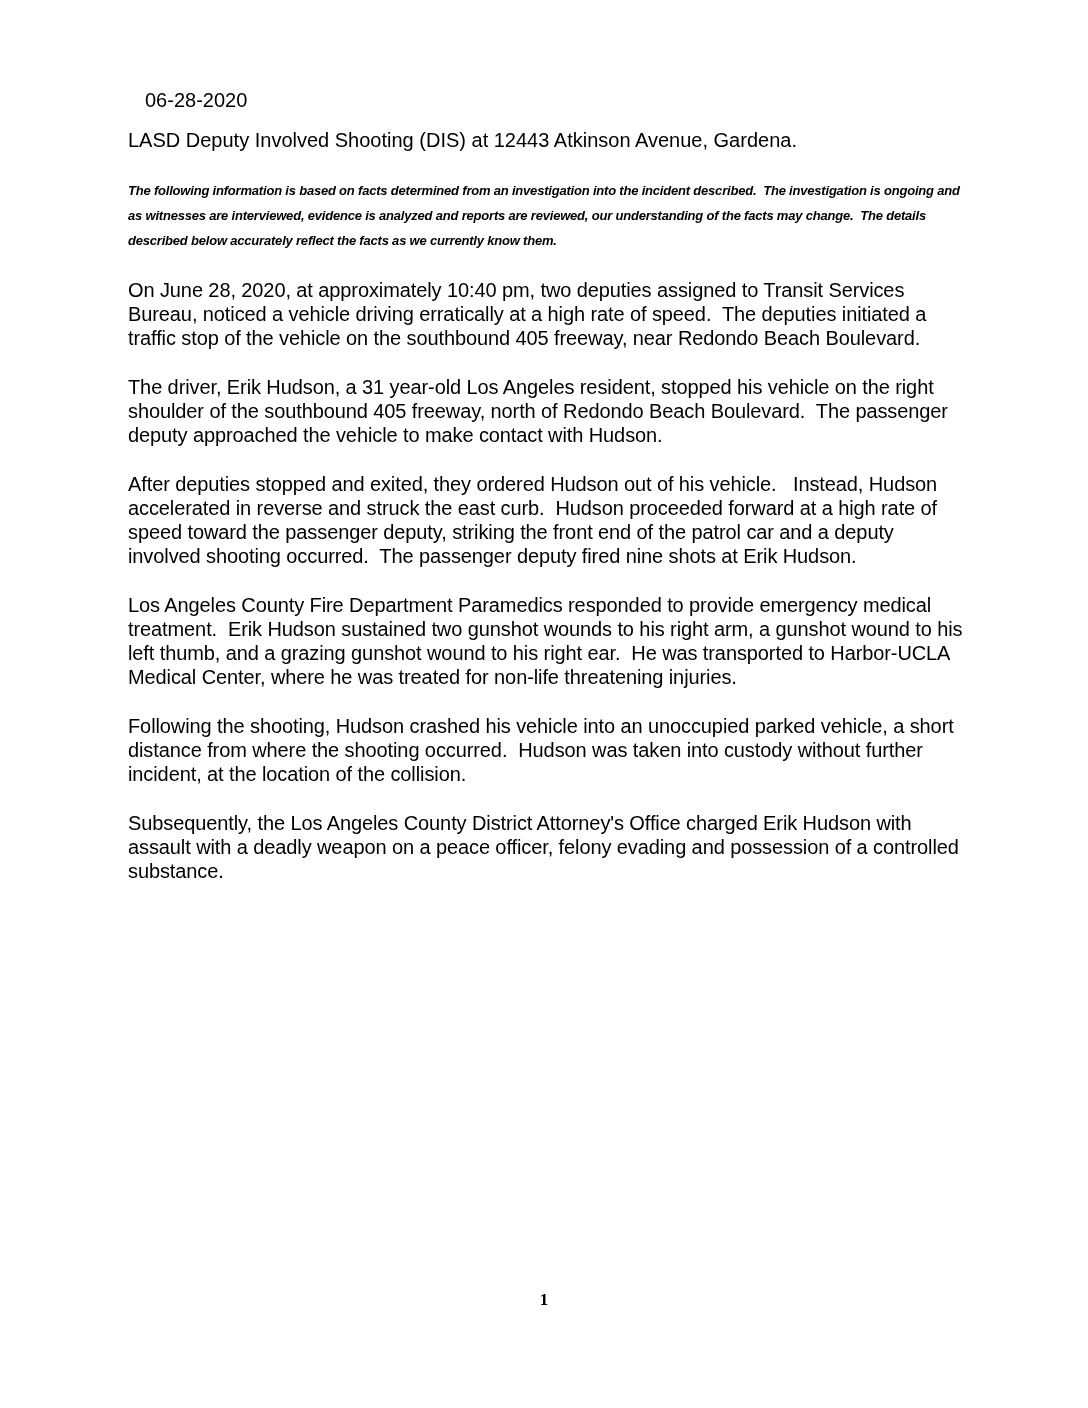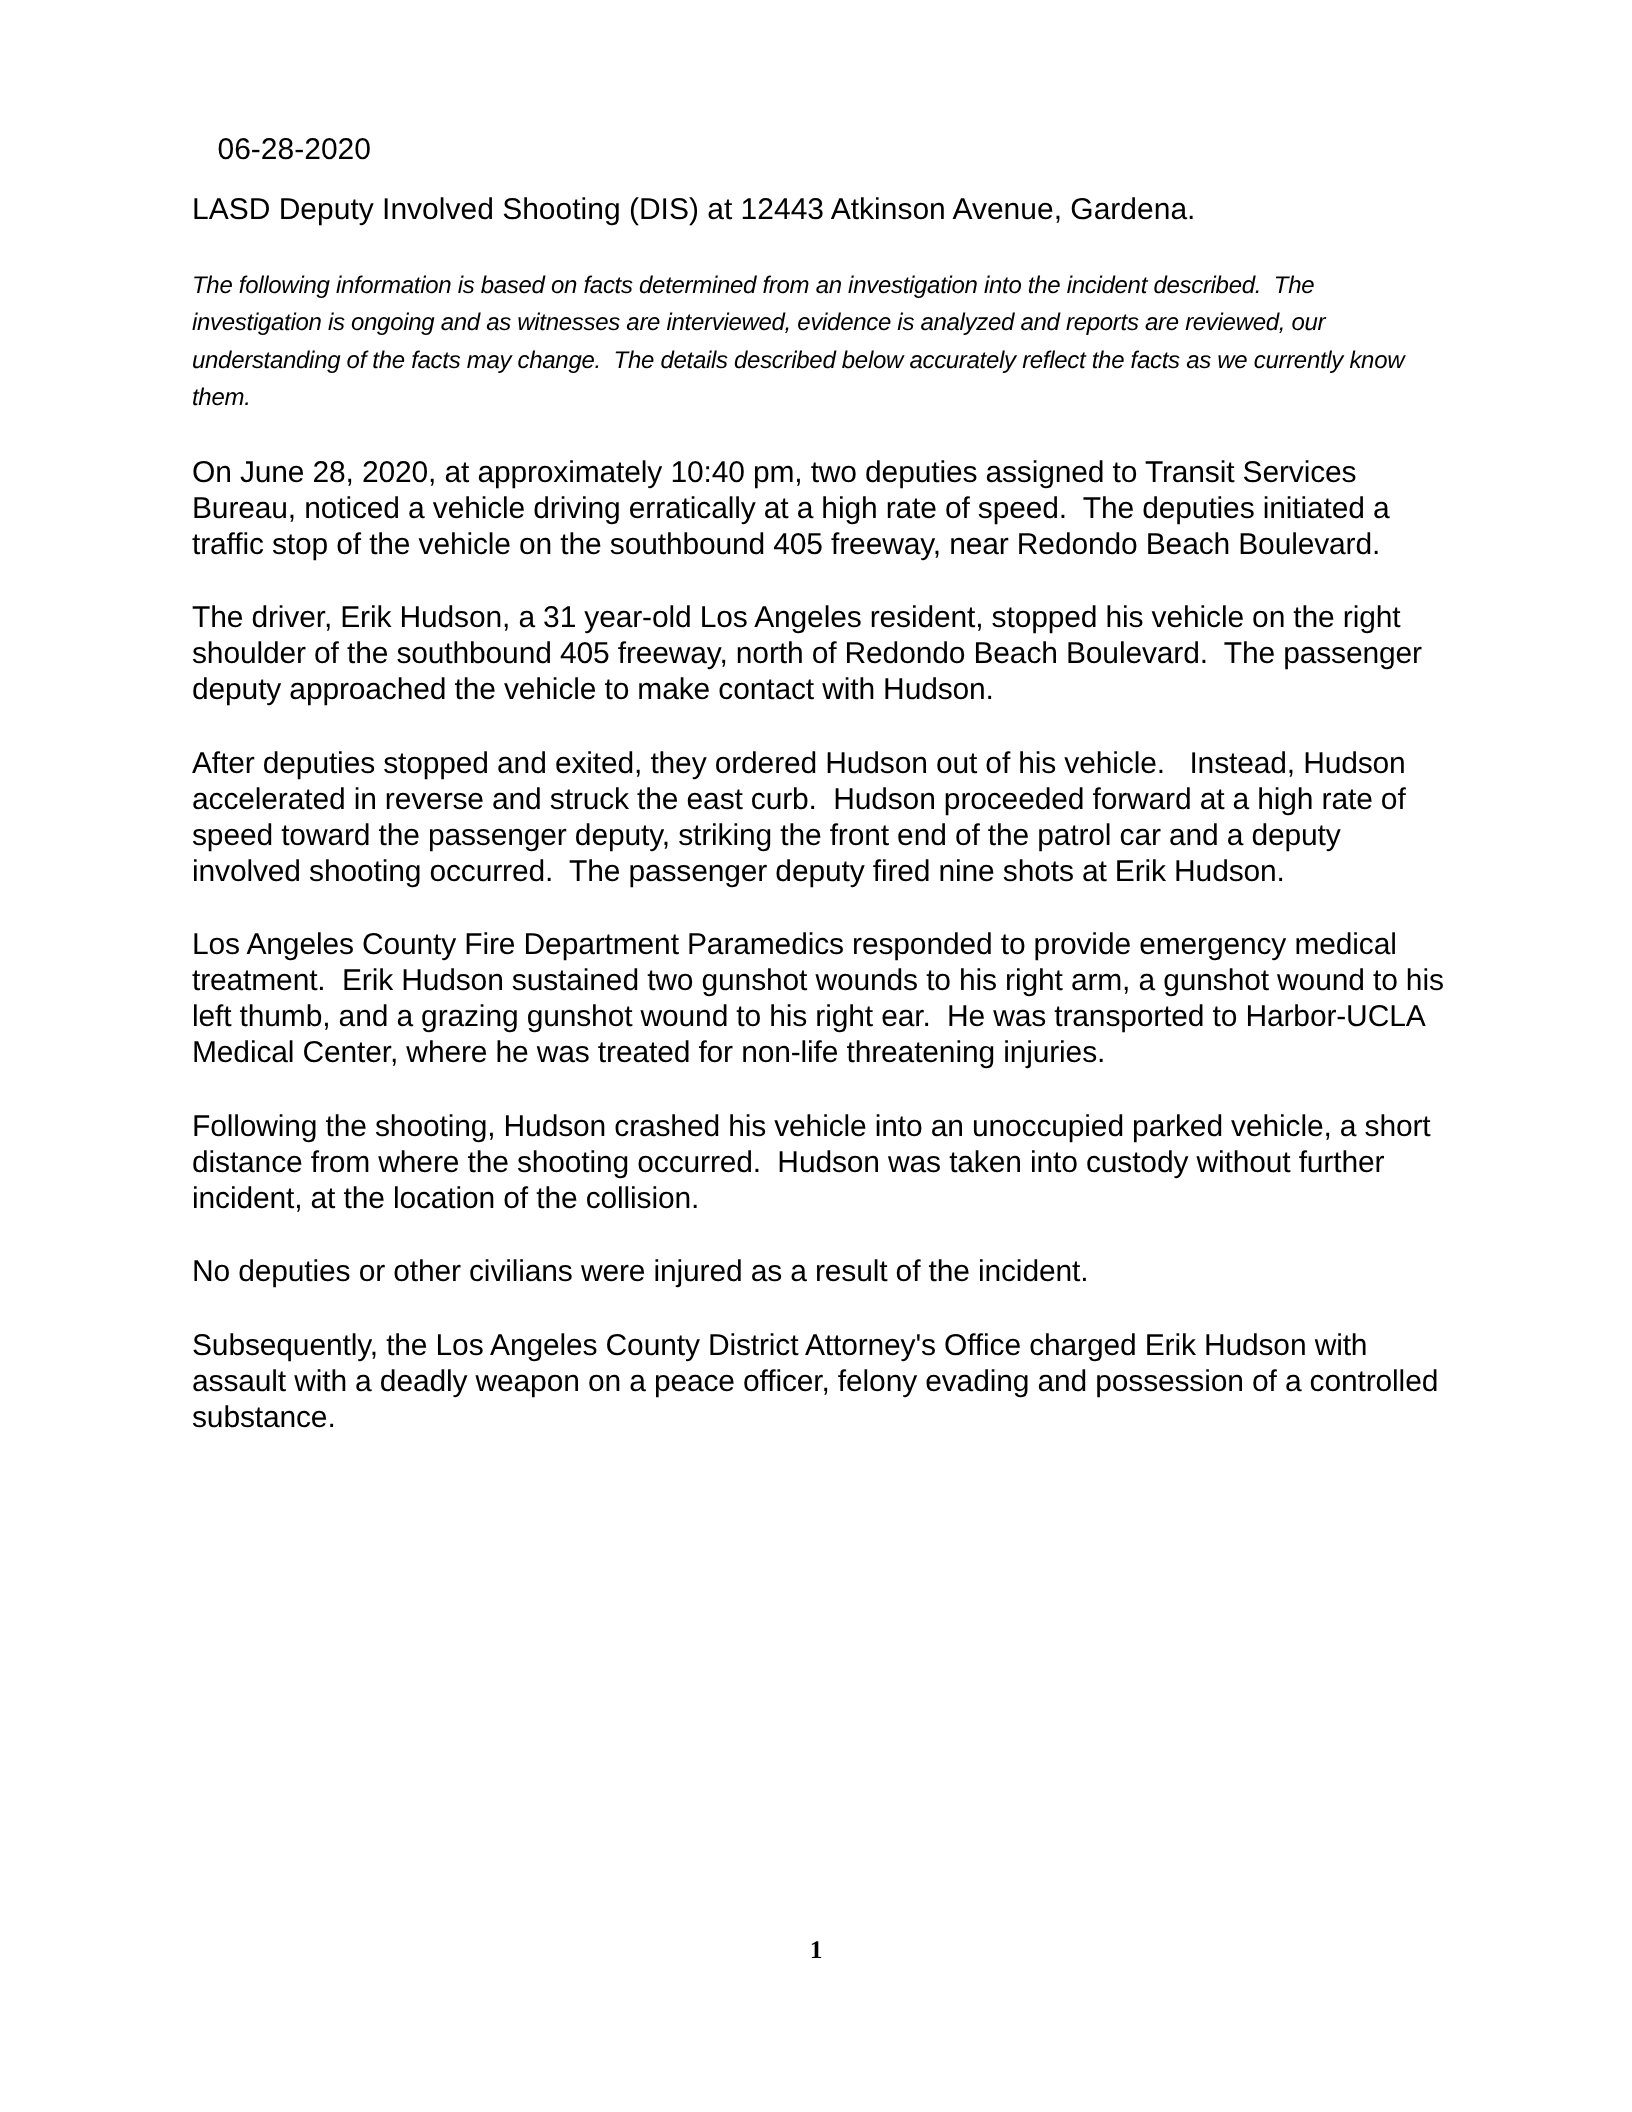--- a/index.html
+++ b/index.html
@@ -37,23 +37,23 @@
 
   .title-line {
     font-size: 20px;
     line-height: 24px;
     margin-bottom: 26px;
     white-space: pre-wrap;
     font-weight: normal;
   }
 
   .disclaimer {
-    font-size: 16px;
+    font-size: 13px;
     line-height: 25px;
-    font-weight: normal;
+    font-weight: bold;
     font-style: italic;
     margin-bottom: 25px;
     white-space: pre-wrap;
     letter-spacing: -0.2px;
   }
 
   .body-paragraph {
     font-size: 20px;
     line-height: 24px;
     margin-bottom: 25px;
@@ -89,20 +89,19 @@
     <div class="body-paragraph">The driver, Erik Hudson, a 31 year-old Los Angeles resident, stopped his vehicle on the right shoulder of the southbound 405 freeway, north of Redondo Beach Boulevard.  The passenger deputy approached the vehicle to make contact with Hudson.</div>
 
 
 
     <div class="body-paragraph">After deputies stopped and exited, they ordered Hudson out of his vehicle.   Instead, Hudson accelerated in reverse and struck the east curb.  Hudson proceeded forward at a high rate of speed toward the passenger deputy, striking the front end of the patrol car and a deputy involved shooting occurred.  The passenger deputy fired nine shots at Erik Hudson.</div>
 
     <div class="body-paragraph">Los Angeles County Fire Department Paramedics responded to provide emergency medical treatment.  Erik Hudson sustained two gunshot wounds to his right arm, a gunshot wound to his left thumb, and a grazing gunshot wound to his right ear.  He was transported to Harbor-UCLA Medical Center, where he was treated for non-life threatening injuries.</div>
 
     <div class="body-paragraph">Following the shooting, Hudson crashed his vehicle into an unoccupied parked vehicle, a short distance from where the shooting occurred.  Hudson was taken into custody without further incident, at the location of the collision.</div>
 
-    <div class="body-paragraph">No deputies or other civilians were injured as a result of the incident.</div>
 
     <div class="body-paragraph">Subsequently, the Los Angeles County District Attorney's Office charged Erik Hudson with assault with a deadly weapon on a peace officer, felony evading and possession of a controlled substance.</div>
 
   </div>
 
   <div class="page-number">1</div>
 </div>
 
 </body></html>

